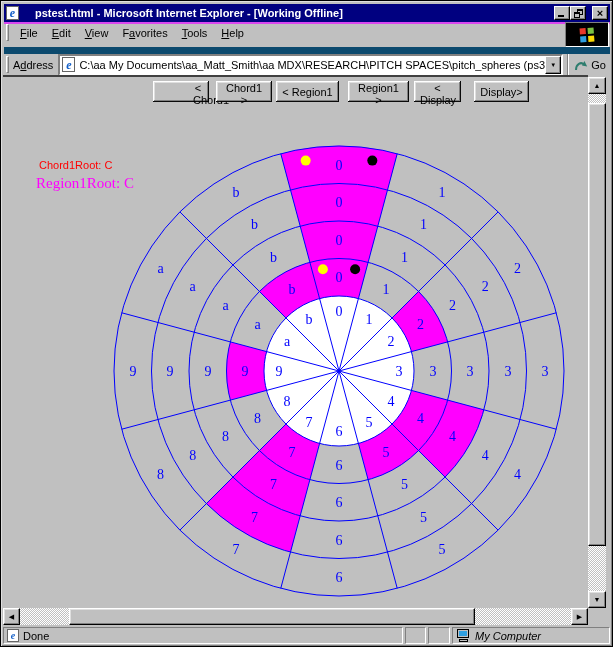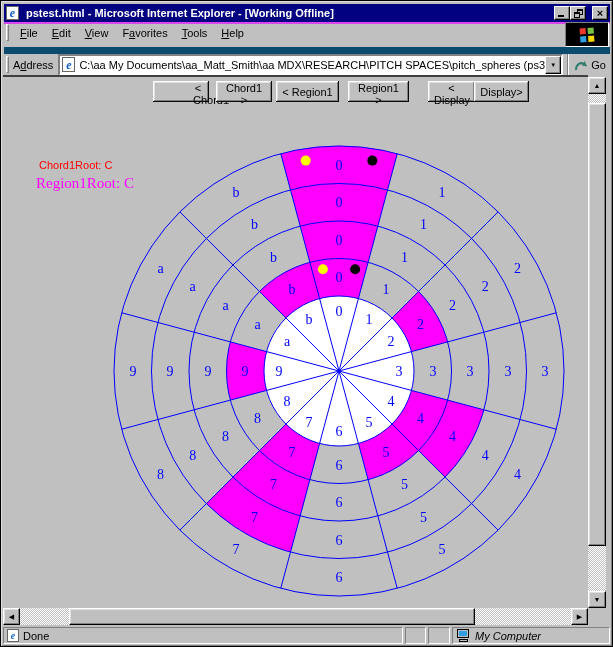--- a/index.html
+++ b/index.html
@@ -6,21 +6,21 @@
   body{font-family:"Liberation Sans",sans-serif;}
   *{box-sizing:border-box;}
   .window{position:relative;width:613px;height:647px;background:#c0c0c0;border:1px solid #000;overflow:hidden;
           box-shadow:inset 1px 1px 0 #dfdfdf, inset -1px -1px 0 #808080;}
 
   
   .titlebar{position:absolute;left:3px;top:3px;width:606px;height:18px;background:#000080;display:flex;align-items:center;}
   .page-icon{width:13px;height:14px;background:#fff;border:1px solid #666;display:flex;align-items:center;justify-content:center;flex:0 0 auto;}
   .page-icon .e{color:#1560c8;font-family:"Liberation Serif",serif;font-weight:bold;font-style:italic;font-size:12px;line-height:12px;}
   .titlebar .page-icon{margin-left:2px;}
-  .title-text{color:#fff;font-size:11px;font-weight:bold;padding-left:7px;white-space:nowrap;overflow:hidden;flex:1;}
+  .title-text{color:#fff;font-size:11px;font-weight:bold;padding-left:16px;white-space:nowrap;overflow:hidden;flex:1;}
   .winbtns{display:flex;align-items:center;margin-right:2px;}
   .winbtn{width:16px;height:14px;background:#c0c0c0;border:1px solid;border-color:#fff #000 #000 #fff;
           box-shadow:inset -1px -1px 0 #808080;display:flex;align-items:center;justify-content:center;
           font-size:9px;line-height:9px;color:#000;position:relative;}
   .winbtn.close{margin-left:6px;font-size:11px;font-weight:bold;}
   .min-glyph{position:absolute;left:3px;bottom:2px;width:6px;height:2px;background:#000;}
   .restore-glyph{position:absolute;left:3px;top:2px;width:9px;height:9px;}
   .restore-glyph .b{position:absolute;right:0;top:0;width:6px;height:6px;border:1px solid #000;border-top-width:2px;background:#c0c0c0;}
   .restore-glyph .f{position:absolute;left:0;bottom:0;width:6px;height:6px;border:1px solid #000;border-top-width:2px;background:#c0c0c0;}
 
@@ -51,21 +51,21 @@
 
   
   .content{position:absolute;left:2px;top:74px;width:585px;height:533px;background:#c0c0c0;border-top:2px solid #404040;overflow:hidden;}
   .tool-btn{position:absolute;top:4px;height:21px;background:#c0c0c0;border:none;font-size:11px;color:#000;
             font-family:"Liberation Sans",sans-serif;
             box-shadow:inset -1px -1px 0 #0a0a0a, inset 1px 1px 0 #fff, inset -2px -2px 0 #808080, inset 2px 2px 0 #dfdfdf;}
   .tool-btn:nth-of-type(1){left:150px;width:56px;padding-left:40px;}
   .tool-btn:nth-of-type(2){left:213px;width:56px;}
   .tool-btn:nth-of-type(3){left:273px;width:63px;}
   .tool-btn:nth-of-type(4){left:345px;width:61px;}
-  .tool-btn:nth-of-type(5){left:425px;width:47px;text-align:center;}
+  .tool-btn:nth-of-type(5){left:411px;width:47px;text-align:center;}
   .tool-btn:nth-of-type(6){left:471px;width:55px;}
   .chord-root{position:absolute;left:36px;top:82px;font-size:11px;}
   .region-root{position:absolute;left:33px;top:98px;font-size:15px;font-family:"Liberation Serif",serif;}
   #diagram{position:absolute;left:0;top:0;}
 
   
   .dither{background:#c0c0c0;background-image:repeating-conic-gradient(#ffffff 0% 25%, #c0c0c0 0% 50%);background-size:2px 2px;}
   .vscroll{position:absolute;left:587px;top:76px;width:18px;height:531px;}
   .hscroll{position:absolute;left:2px;top:607px;width:585px;height:17px;}
   .sb-btn{position:absolute;background:#c0c0c0;border:1px solid;border-color:#fff #000 #000 #fff;

